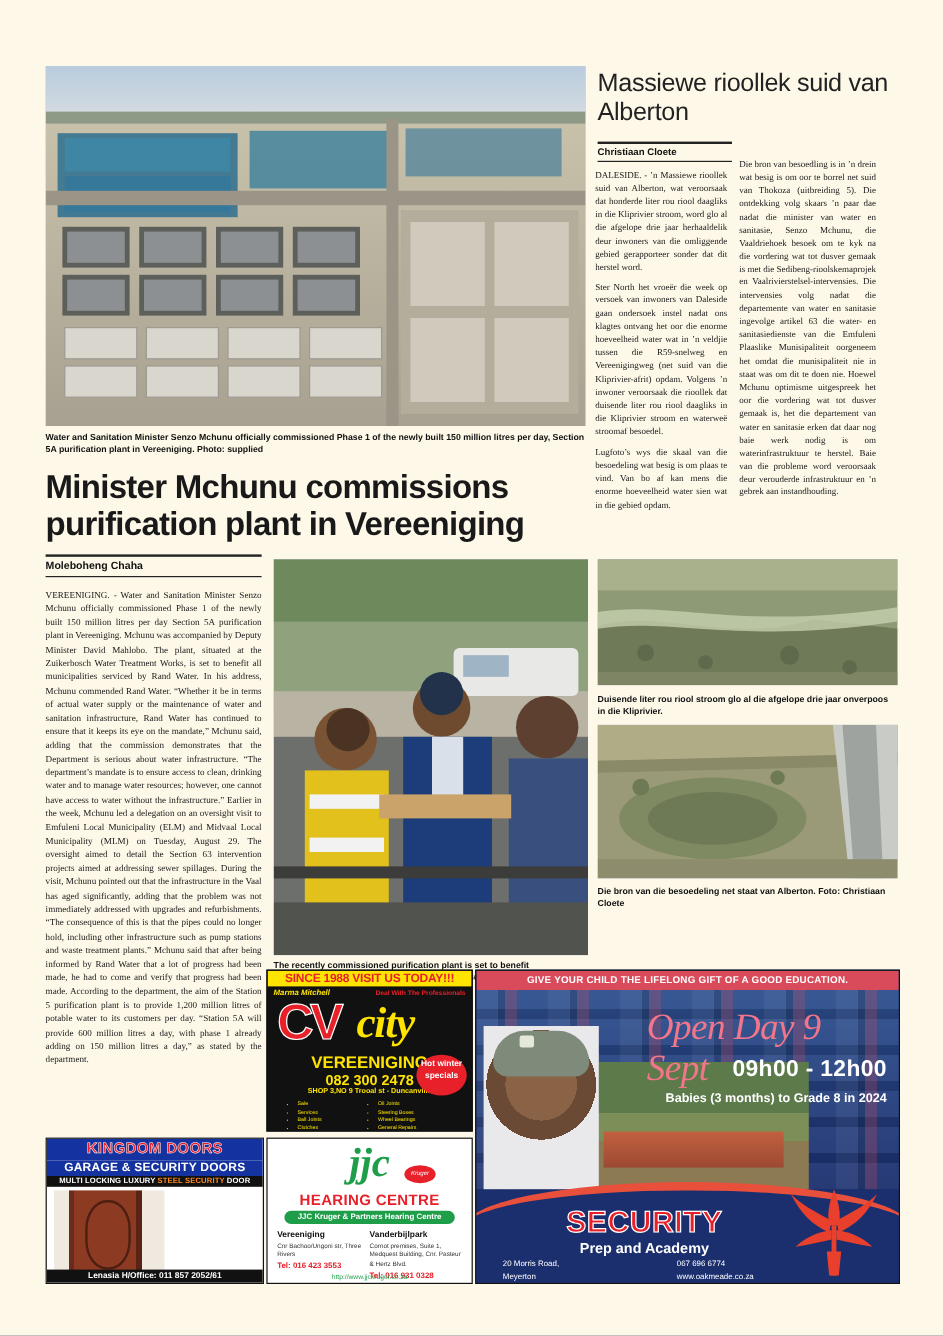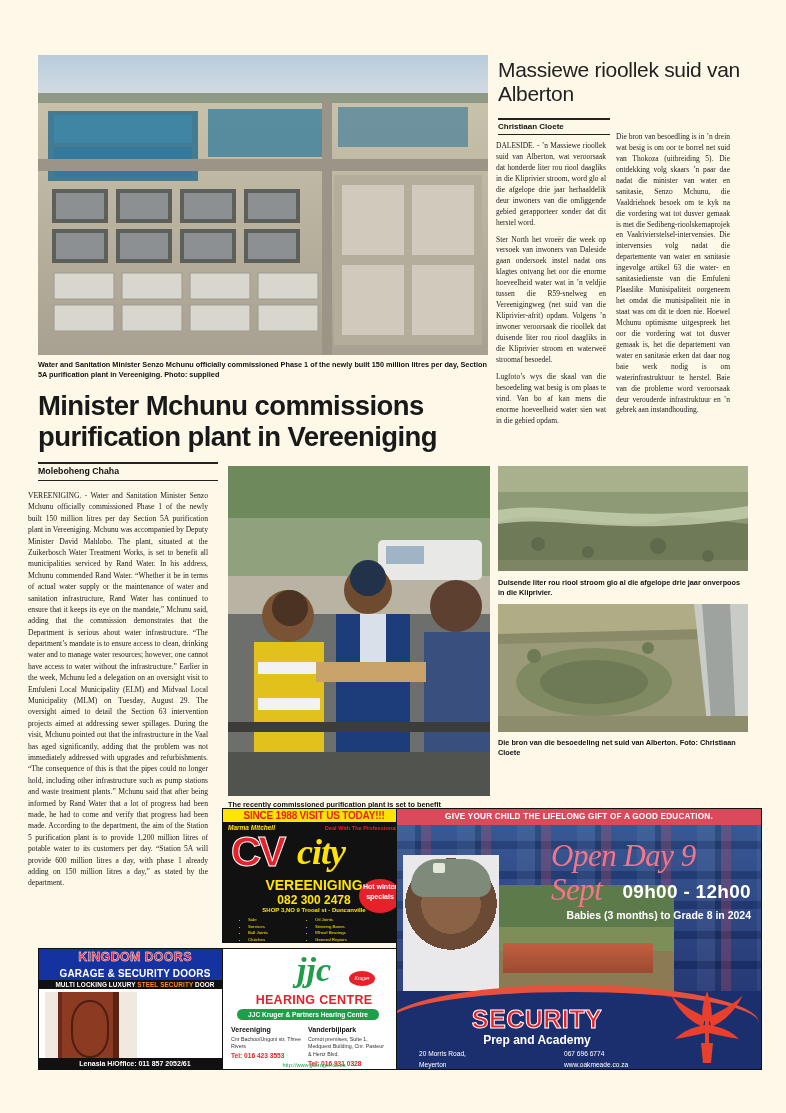--- a/index.html
+++ b/index.html
@@ -24,40 +24,40 @@
   
   .lead-photo{left:38px;top:55px;width:450px;height:300px;}
   .lead-cap{left:38px;top:360px;width:452px;}
   .headline{position:absolute;left:38px;top:390px;width:452px;
     font-size:27.5px;font-weight:bold;line-height:1.14;color:#191919;letter-spacing:-.6px;}
   .byline-rule{left:38px;top:462px;width:180px;}
   .byline{position:absolute;left:38px;top:466px;width:180px;font-size:8.8px;font-weight:bold;color:#111;}
   .byline-rule2{left:38px;top:480px;width:180px;}
   .body-col{position:absolute;font-family:"Liberation Serif",serif;font-size:7.6px;
     line-height:1.5;color:#1a1a1a;text-align:justify;}
-  .col-main{left:28px;top:490px;width:180px;font-family:Liberation Serif, serif;}
+  .col-main{left:38px;top:490px;width:180px;font-family:Liberation Serif, serif;}
   .mid-photo{left:228px;top:466px;width:262px;height:330px;}
   .mid-cap{left:228px;top:800px;width:262px;}
   .af-title{position:absolute;left:498px;top:58px;width:250px;
     font-size:21px;line-height:1.12;color:#222;font-weight:normal;letter-spacing:-.3px;}
   .af-rule1{left:498px;top:118px;width:112px;}
   .af-byline{position:absolute;left:498px;top:122px;width:112px;font-size:8px;font-weight:bold;color:#111;}
   .af-rule2{left:498px;top:134px;width:112px;}
   .af-body{position:absolute;font-family:"Liberation Serif",serif;font-size:7.5px;
     line-height:1.46;color:#1a1a1a;text-align:justify;}
   .af-c1{left:496px;top:141px;width:110px;}
   .af-c2{left:616px;top:132px;width:114px;}
   .af-p1{left:498px;top:466px;width:250px;height:105px;}
   .af-cap1{left:498px;top:578px;width:250px;}
   .af-p2{left:498px;top:604px;width:250px;height:128px;}
   .af-cap2{left:498px;top:738px;width:250px;}
 
   
   .ad{position:absolute;overflow:hidden;}
-  .ad-border{border:1px solid #111;padding-left:12px;}
+  .ad-border{border:1px solid #111;}
 
   
   .kd{left:38px;top:948px;width:180px;height:120px;background:#fff;}
   .kd-top{position:absolute;left:0;top:0;width:100%;height:18px;background:#1432a0;}
   .kd-title{position:absolute;left:0;top:1px;width:100%;text-align:center;
     font-size:12.5px;font-weight:bold;color:#e8202a;letter-spacing:.3px;
     -webkit-text-stroke:.4px #ffffff;}
   .kd-sub{position:absolute;left:0;top:18px;width:100%;height:13px;background:#1432a0;
     text-align:center;font-size:10px;font-weight:bold;color:#fff;line-height:13px;letter-spacing:.2px;}
   .kd-strip{position:absolute;left:0;top:31px;width:100%;height:9px;background:#111;
@@ -292,21 +292,21 @@
       <path d="M0,30 L250,24 L250,34 L0,40 Z" fill="#8a8a68"></path>
       <path d="M196,0 L250,0 L250,128 L210,128 Z" fill="#c9cbc6"></path>
       <path d="M204,0 L232,0 L238,128 L214,128 Z" fill="#9fa3a0"></path>
       <ellipse cx="96" cy="78" rx="78" ry="34" fill="#7f8a62"></ellipse>
       <ellipse cx="96" cy="78" rx="54" ry="22" fill="#6d7a55"></ellipse>
       <rect x="0" y="112" width="250" height="16" fill="#8d8c6c"></rect>
       <circle cx="36" cy="52" r="7" fill="#6d7a55"></circle>
         <circle cx="150" cy="44" r="6" fill="#6d7a55"></circle>
     </svg>
   </div>
-  <div class="cap af-cap2">Die bron van die besoedeling net suid van Alberton. Foto: Christiaan Cloete</div>
+  <div class="cap af-cap2">Die bron van die besoedeling net staat van Alberton. Foto: Christiaan Cloete</div>
 
   <div class="ad ad-border cv">
     <div class="cv-top">SINCE 1988 VISIT US TODAY!!!</div>
     <div class="cv-name">Marma Mitchell</div>
     <div class="cv-pro">Deal With The Professionals</div>
     <div class="cv-swoosh"></div>
     <div class="cv-cv">CV</div>
     <div class="cv-city">city</div>
     <div class="cv-ver">VEREENIGING</div>
     <div class="cv-tel">082 300 2478</div>

